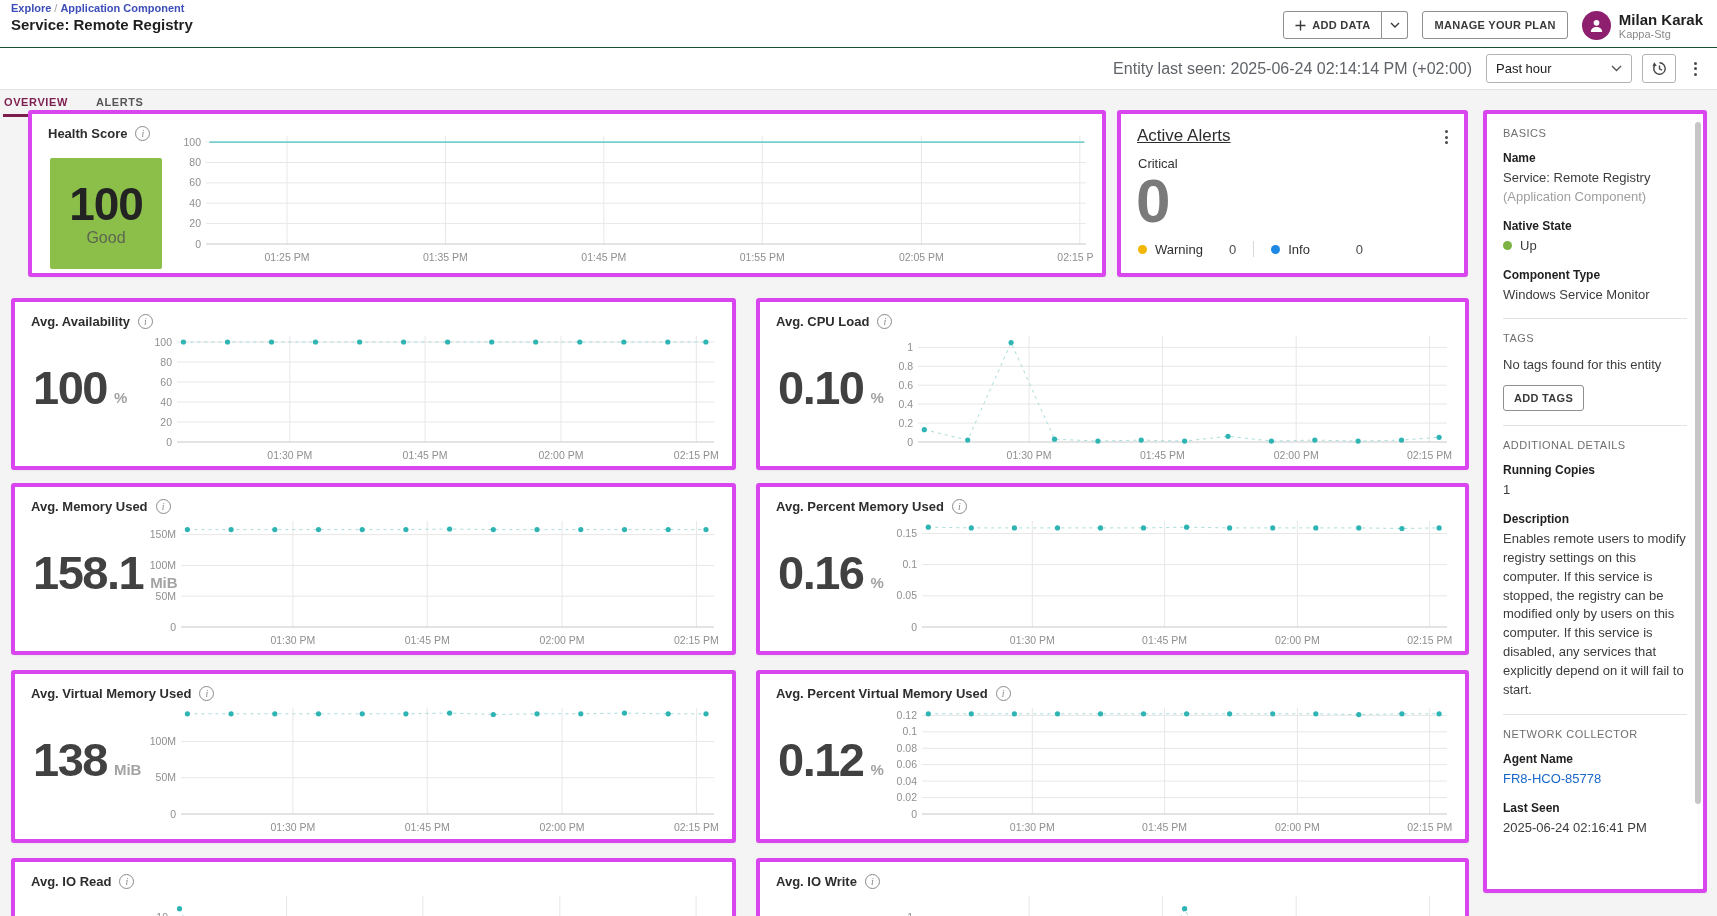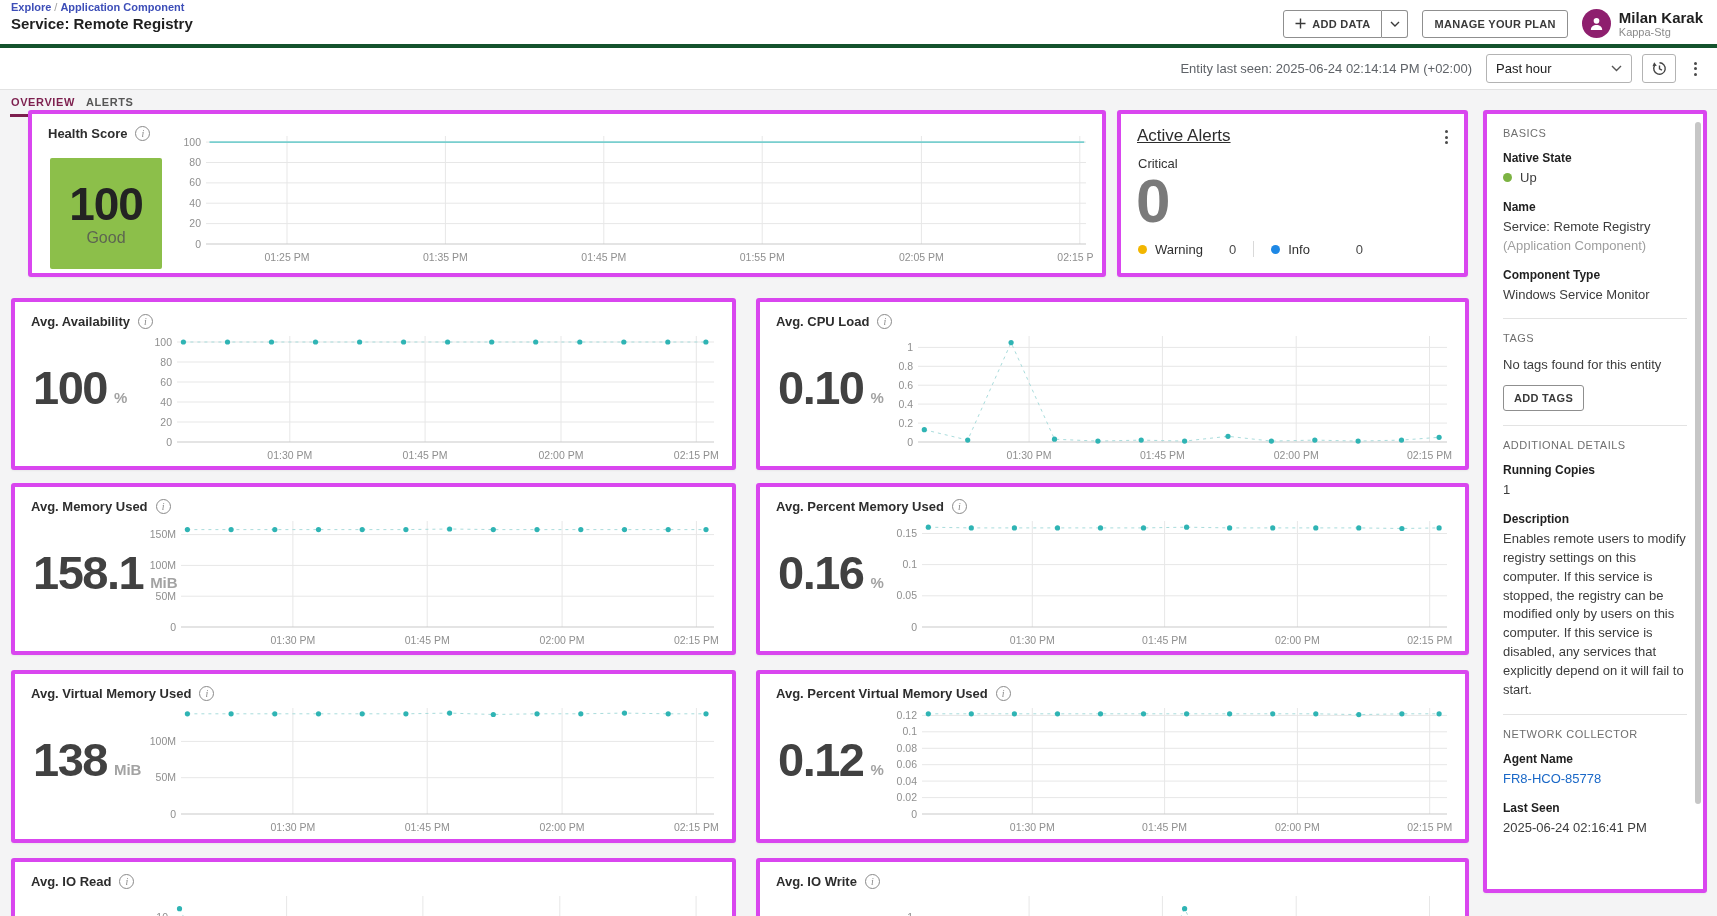--- a/index.html
+++ b/index.html
@@ -1,48 +1,48 @@
 <!DOCTYPE html>
 <html><head>
 <meta charset="utf-8">
 <style>
   * { margin:0; padding:0; box-sizing:border-box; }
   html,body { width:1717px; height:916px; overflow:hidden; background:#f4f4f5;
     font-family:"Liberation Sans", sans-serif; color:#2d2d2d; }
   .topbar { position:absolute; top:0; left:0; right:0; height:48px; background:#fff;
-    border-bottom:4px solid #14532d; display:flex; justify-content:space-between; align-items:center;
+    border-bottom:1px solid #14532d; display:flex; justify-content:space-between; align-items:center;
     padding:0 14px 12px 11px; z-index:5; }
   .breadcrumb { font-size:11px; font-weight:bold; color:#3d4eb8; }
   .breadcrumb a { color:#3d4eb8; text-decoration:none; cursor:pointer; }
   .crumb-sep { color:#9e9e9e; margin:0 3px; font-weight:normal; }
   .page-title { font-size:15px; font-weight:bold; color:#1f1f1f; margin-top:2px; }
   .tb-right { display:flex; align-items:center; gap:14px;margin-top:15px; }
   .btn { display:inline-flex; align-items:center; gap:6px; height:28px; padding:0 11px;
     background:#fff; border:1px solid #8f8f8f; border-radius:3px; font-size:11px; font-weight:bold;
     color:#3a3a3a; letter-spacing:.3px; cursor:pointer; white-space:nowrap; }
   .split { display:inline-flex; align-items:stretch; }
   .split .btn-main { border-radius:3px 0 0 3px; }
   .split .btn-caret { width:26px; padding:0; justify-content:center; border-left:none; border-radius:0 3px 3px 0; }
   .user { display:flex; align-items:center; gap:8px; cursor:pointer; }
   .avatar { width:29px; height:29px; border-radius:50%; background:#8e1f6e; display:grid; place-items:center; }
   .user-name { font-size:15px; font-weight:bold; color:#1f1f1f; }
   .user-org { font-size:11px; color:#8a8a8a; }
   .subbar { position:absolute; top:48px; left:0; right:0; height:42px; background:#fff;
     border-bottom:1px solid #e2e2e2; display:flex; align-items:center; justify-content:flex-end;
     gap:10px; padding-right:12px; z-index:5; }
-  .entity-seen { font-size:13px; color:#5f6368; margin-right:4px; }
+  .entity-seen { font-size:16px; color:#5f6368; margin-right:4px; }
   .select { width:146px; height:29px; border:1px solid #b3b3b3; border-radius:3px; background:#fff;
     display:flex; align-items:center; justify-content:space-between; padding:0 9px; font-size:13px;
     color:#202020; cursor:pointer; }
   .icon-btn { width:34px; height:29px; border:1px solid #b3b3b3; border-radius:3px; background:#fff;
     display:grid; place-items:center; cursor:pointer; }
   .kebab { display:flex; flex-direction:column; gap:2.5px; padding:6px 8px; cursor:pointer; }
   .kebab i { width:3px; height:3px; border-radius:50%; background:#4a4a4a; }
   .main { position:absolute; top:90px; left:0; right:0; bottom:0; background:#f4f4f5; overflow:hidden; }
-  .tabs { position:absolute; top:3px; left:10px; display:flex; gap:9px; }
+  .tabs { position:absolute; top:3px; left:3px; display:flex; gap:26px; }
   .tab { font-size:11px; font-weight:bold; letter-spacing:.6px; color:#565656; padding:3px 1px 6px;
     border-bottom:3px solid transparent; cursor:pointer; }
   .tab.active { color:#7d1f4e; border-bottom-color:#7d1f4e; }
   .panel { position:absolute; background:#fff; border:4px solid #d946ef; border-radius:3px;
     box-shadow:0 1px 2px rgba(0,0,0,.05); }
   .panel-title-row { display:flex; align-items:center; gap:8px; padding:12px 16px 0; }
   .panel-title { font-size:13px; font-weight:bold; color:#2d2d2d; }
   .iicon { width:15px; height:15px; border:1px solid #8a8a8a; border-radius:50%; color:#8a8a8a;
     font-size:10px; font-family:"Liberation Serif", serif; font-style:italic; display:inline-flex;
     align-items:center; justify-content:center; cursor:pointer; flex:0 0 auto; }
@@ -558,26 +558,26 @@
             <circle cx="513.5" cy="111.5" r="2.6" fill="#2fb4b4"></circle>
             <circle cx="551.1" cy="112.3" r="2.6" fill="#2fb4b4"></circle>
           </svg></div>
     </section>
     </div>
 
   <aside class="panel" id="sidebar">
     <div class="sb-section">
       <div class="sb-header">BASICS</div>
       <div class="sb-field">
+        <div class="sb-label">Name</div>
+        <div class="sb-value"><span>Service: Remote Registry</span> <span class="sb-muted">(Application Component)</span></div>
+      </div>
+      <div class="sb-field">
         <div class="sb-label">Native State</div>
         <div class="sb-value"><span class="status-dot"></span><span>Up</span></div>
-      </div>
-      <div class="sb-field">
-        <div class="sb-label">Name</div>
-        <div class="sb-value"><span>Service: Remote Registry</span> <span class="sb-muted">(Application Component)</span></div>
       </div>
       <div class="sb-field">
         <div class="sb-label">Component Type</div>
         <div class="sb-value">Windows Service Monitor</div>
       </div>
     </div>
     <hr class="sb-divider">
     <div class="sb-section">
       <div class="sb-header">TAGS</div>
       <div class="sb-field">

